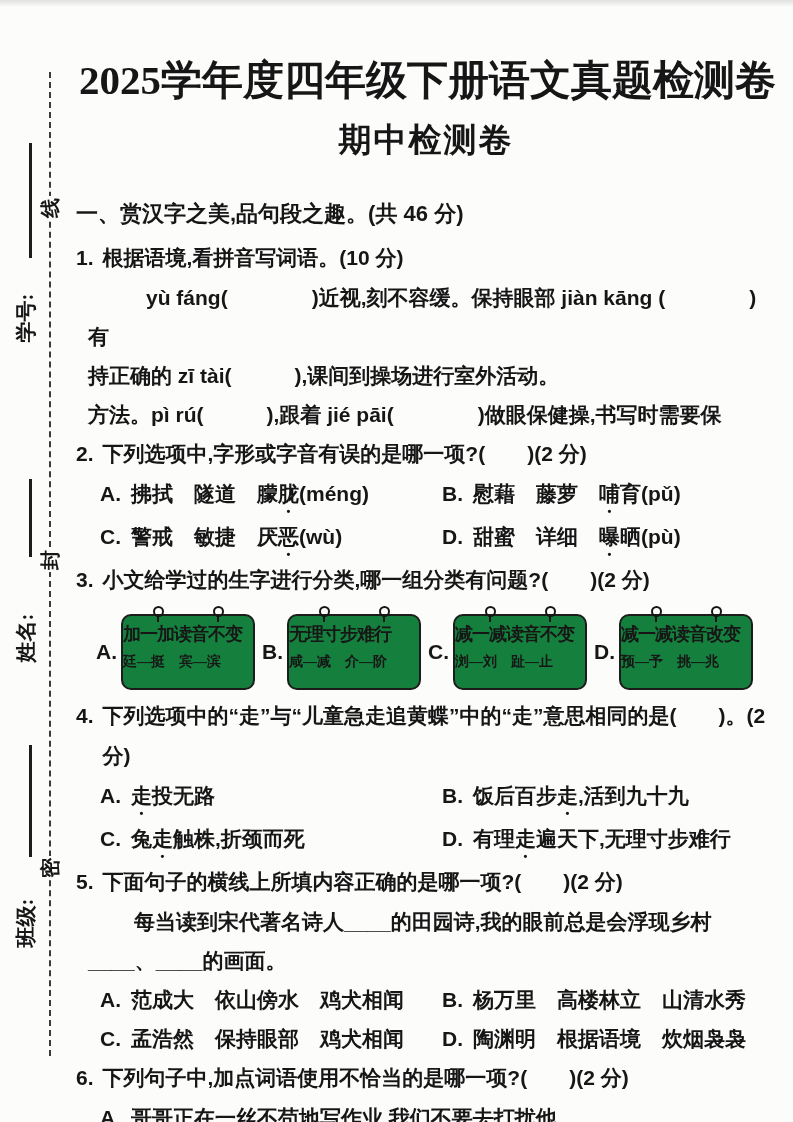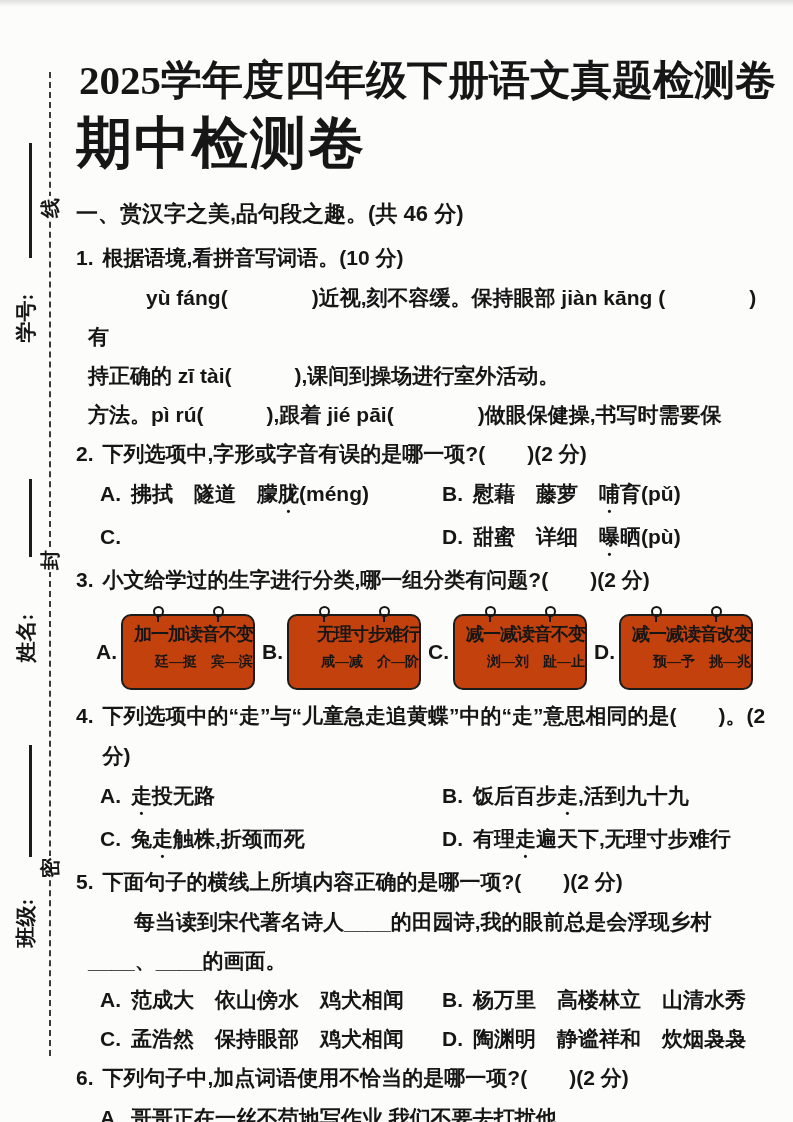--- a/index.html
+++ b/index.html
@@ -53,23 +53,23 @@
 
   
   .main { position:absolute; left:76px; top:50px; width:700px; }
 
   .title1 {
     font-family:"Liberation Serif", serif;
     font-weight:bold; font-size:41px; line-height:60px;
     text-align:right; white-space:nowrap; letter-spacing:0px;
   }
   .title2 {
-    font-family:Liberation Serif, serif;
-    font-weight:bold; font-size:56px; line-height:66px;
-    letter-spacing:2px;
+    font-family:Liberation Mono, monospace;
+    font-weight:bold; font-size:33px; line-height:66px;
+    text-align:center; letter-spacing:2px;
   }
   .section-heading {
     margin-top:20px; font-size:22px; font-weight:800; line-height:36px;
   }
 
   .q { font-size:21px; }
   .qhead { font-weight:800; line-height:40px; display:flex; }
   .qnum  { flex:0 0 auto; margin-right:9px; }
   .qstem { flex:1; }
 
@@ -89,21 +89,21 @@
     text-emphasis-position:under left;
   }
 
   
   .signs { display:flex; margin-left:20px; margin-top:14px; }
   .sign-group { display:flex; align-items:flex-start; }
   .sign-label { font-weight:600; font-size:21px; margin:26px 4px 0 0; }
   .sign-box {
     position:relative; width:130px; height:72px; margin-right:7px;
     border:2.5px solid #1c1c1c; border-radius:10px;
-    text-align:right; background:#c2410c;
+    text-align:left; background:#15803d;
   }
   .sign-title {
     margin-top:6px; font-size:18px; font-weight:800; letter-spacing:-1px;
     white-space:nowrap;
   }
   .sign-pairs {
     margin-top:7px; font-size:14px; font-weight:600;
     font-family:"Liberation Serif", serif; white-space:nowrap;
   }
   .clip { position:absolute; top:-10px; width:12px; height:17px; }
@@ -169,20 +169,21 @@
           <span><span>拂拭　隧道　朦</span><span class="dot">胧</span><span>(méng)</span></span>
         </div>
         <div class="opt wide">
           <span class="olabel">B.</span>
           <span><span>慰藉　藤萝　</span><span class="dot">哺</span><span>育(pǔ)</span></span>
         </div>
       </div>
       <div class="optrow">
         <div class="opt">
           <span class="olabel">C.</span>
+          <span><span>警戒　敏捷　厌</span><span class="dot">恶</span><span>(wù)</span></span>
         </div>
         <div class="opt wide">
           <span class="olabel">D.</span>
           <span><span>甜蜜　详细　</span><span class="dot">曝</span><span>晒(pù)</span></span>
         </div>
       </div>
     </div>
 
     <div class="q">
       <div class="qhead">
@@ -275,21 +276,21 @@
           <span>杨万里　高楼林立　山清水秀</span>
         </div>
       </div>
       <div class="optrow">
         <div class="opt">
           <span class="olabel">C.</span>
           <span>孟浩然　保持眼部　鸡犬相闻</span>
         </div>
         <div class="opt wide">
           <span class="olabel">D.</span>
-          <span>陶渊明　静谧祥和　炊烟袅袅</span>
+          <span>陶渊明　根据语境　炊烟袅袅</span>
         </div>
       </div>
     </div>
 
     <div class="q">
       <div class="qhead">
         <span class="qnum">6.</span>
         <span class="qstem">下列句子中,加点词语使用不恰当的是哪一项?(　　)(2 分)</span>
       </div>
       <div class="optrow">

